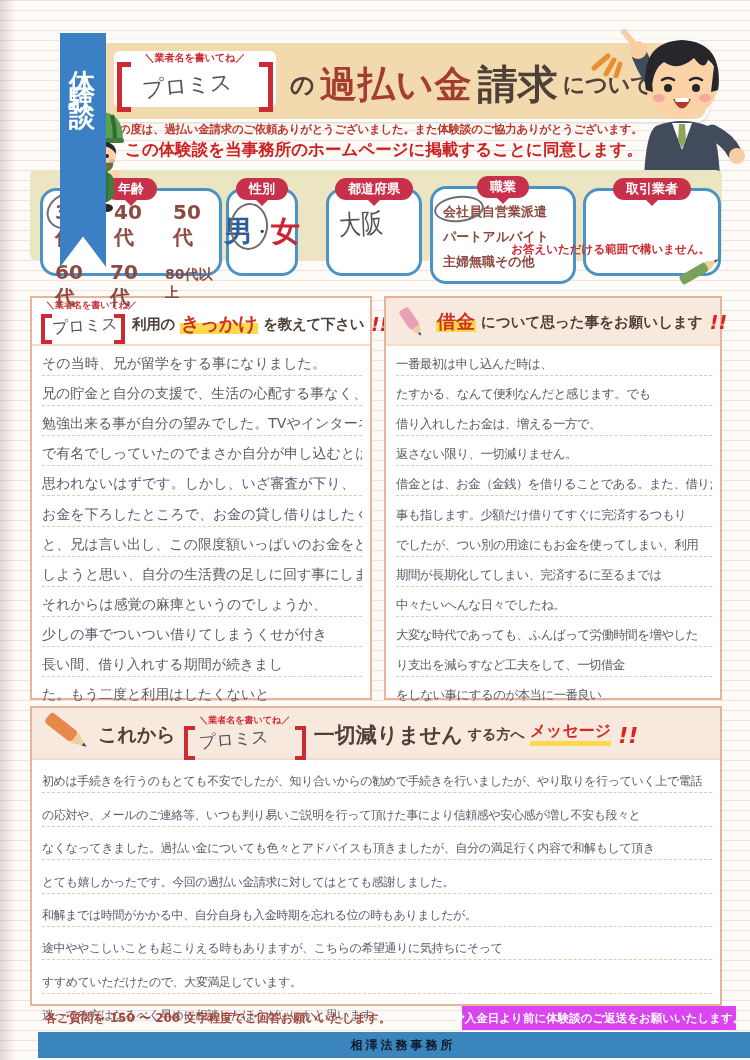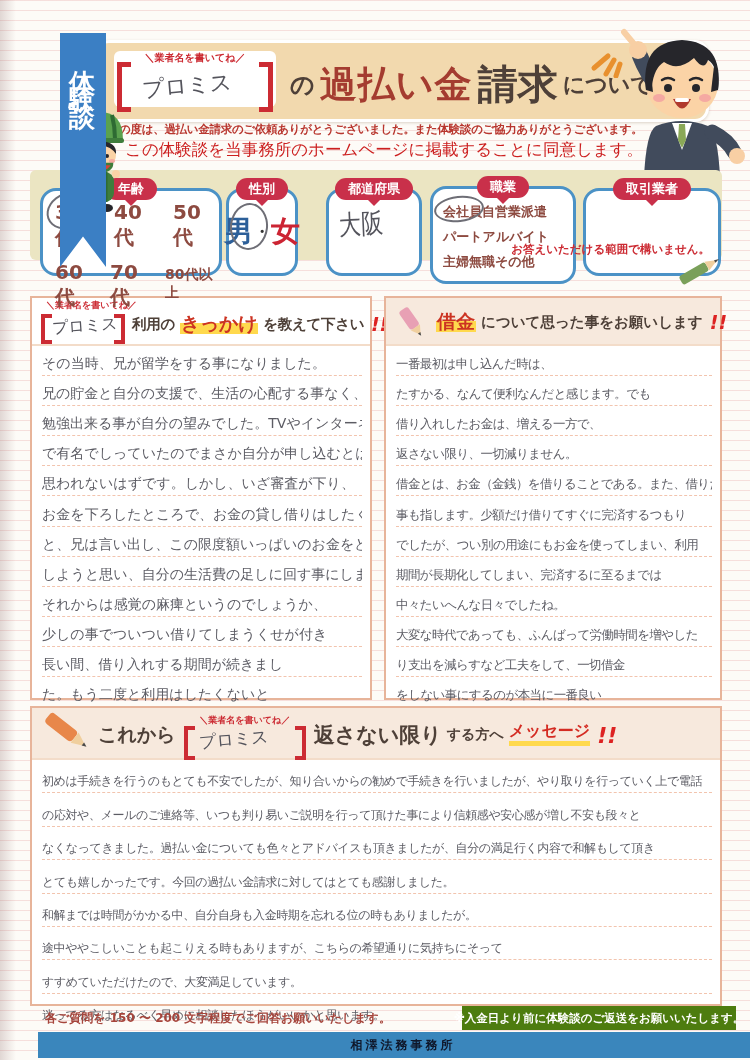--- a/index.html
+++ b/index.html
@@ -35,21 +35,21 @@
   .t-claim{ font-size:40px; font-weight:bold; color:#4e4038; vertical-align:middle; }
   .t-about{ font-size:22px; font-weight:bold; color:#4e4038; vertical-align:middle; }
 
   .speedlines { position:absolute; left:588px; top:34px; z-index:3; }
   .businessman { position:absolute; left:616px; top:26px; width:134px; height:152px; z-index:3; }
   .melonkid { position:absolute; left:68px; top:102px; width:64px; height:118px; z-index:6; }
 
   .thanks { position:absolute; left:105px; top:122px; width:540px; z-index:2; text-align:center;
     color:#b8362e; font-size:11.5px; font-weight:bold; letter-spacing:-.3px; white-space:nowrap; }
   .consent { position:absolute; left:125px; top:139px; width:510px; z-index:2; text-align:center;
-    color:#cc1f1f; font-size:16.5px; font-weight:normal; white-space:nowrap; }
+    color:#cc1f1f; font-size:16.5px; font-weight:bold; white-space:nowrap; }
 
   
   .formband { position:absolute; left:30px; top:170px; width:692px; height:90px; z-index:4;
     background:#ebe5c2; border-radius:6px; }
   .fbox { position:absolute; background:#fff; border:3px solid #4b92c6; border-radius:16px; }
   .badge { position:absolute; top:-13px; left:50%; transform:translateX(-50%); z-index:2;
     background:#c9304a; color:#fff; font-size:13px; font-weight:bold; padding:2px 13px; border-radius:12px; white-space:nowrap; }
   .badge::after { content:''; position:absolute; left:50%; bottom:-6px; transform:translateX(-50%);
     border:7px solid transparent; border-top:7px solid #c9304a; border-bottom:none; }
   .box-age { left:10px; top:18px; width:176px; height:82px; }
@@ -115,21 +115,21 @@
     white-space:nowrap; overflow:hidden; color:#5c5c64; }
   .q1 .hline { height:27.1px; font-size:14px; }
   .q2 .hline { height:27.1px; font-size:12.5px; letter-spacing:-.6px; }
   .q3 .hline { height:30.4px; font-size:12px; letter-spacing:-.4px; }
   .hline:last-child { border-bottom:none; }
   .indent1 { padding-left:38px; }
 
   
   .footer-left { position:absolute; left:45px; top:1010px; z-index:2; color:#a6453c; font-size:12px; font-weight:bold; white-space:nowrap; }
   .footer-rightbox { position:absolute; left:462px; top:1006px; width:274px; height:24px; z-index:2;
-    background:#4d7c0f; color:#fff; font-size:11.5px; font-weight:bold; display:flex; align-items:center; justify-content:center; white-space:nowrap; }
+    background:#d946ef; color:#fff; font-size:11.5px; font-weight:bold; display:flex; align-items:center; justify-content:center; white-space:nowrap; }
   .bluebar { position:absolute; left:38px; top:1032px; width:730px; height:26px; z-index:2;
     background:#3a86bc; color:#0f172a; font-size:12px; font-weight:bold; letter-spacing:3px;
     display:flex; align-items:center; justify-content:center; }
 </style>
 </head>
 <body>
 
 <div class="page">
   <div class="scanlines"></div>
 
@@ -347,21 +347,21 @@
         </g>
       </svg>
       <div class="q3-title">
         <span class="q3-pre">これから</span>
         <span class="company-box">
           <span class="q-fill-label">＼業者名を書いてね／</span>
           <span class="bk l"></span>
           <span class="bk r"></span>
           <span class="hw company-hw">プロミス</span>
         </span>
-        <span class="q3-mid">返さない限り</span>
+        <span class="q3-mid">一切減りません</span>
         <span class="q3-mid2">する方へ</span>
         <span class="q3-msg">メッセージ</span>
         <span class="h-bang">!!</span>
       </div>
     </div>
     <div class="lines">
       <div class="hline hw">初めは手続きを行うのもとても不安でしたが、知り合いからの勧めで手続きを行いましたが、やり取りを行っていく上で電話</div>
       <div class="hline hw">の応対や、メールのご連絡等、いつも判り易いご説明を行って頂けた事により信頼感や安心感が増し不安も段々と</div>
       <div class="hline hw">なくなってきました。過払い金についても色々とアドバイスも頂きましたが、自分の満足行く内容で和解もして頂き</div>
       <div class="hline hw">とても嬉しかったです。今回の過払い金請求に対してはとても感謝しました。</div>

